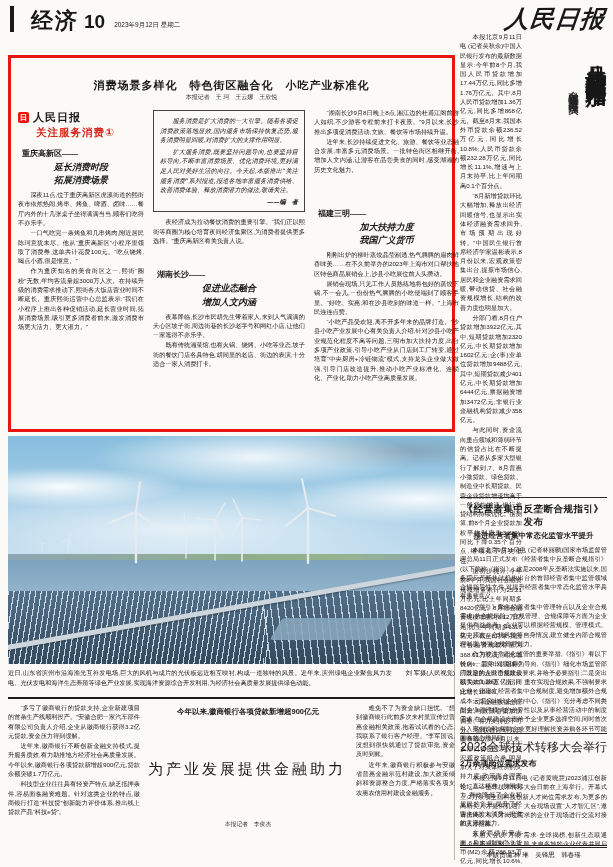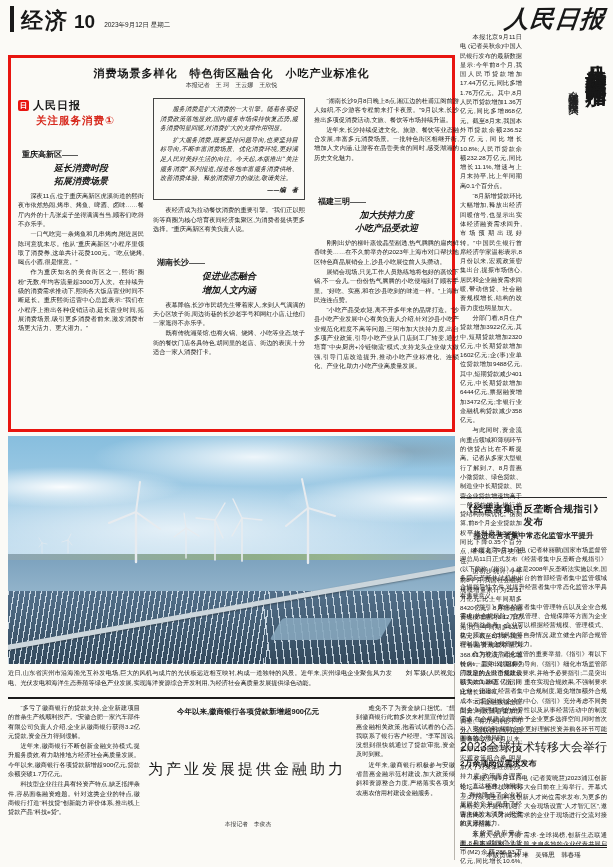--- a/index.html
+++ b/index.html
@@ -1,44 +1,44 @@
 <!DOCTYPE html>
 <html><head>
 <meta charset="utf-8">
 <style>
   html,body{margin:0;padding:0;background:#e8e6e0;}
   .page{position:relative;width:613px;height:867px;background:#fbfaf6;overflow:hidden;
         font-family:"Liberation Sans","DejaVu Sans",sans-serif;color:#181818;}
   
   .hdr{position:absolute;left:0;top:0;width:613px;height:34px;}
   .hdr-left{position:absolute;left:10px;top:6px;display:flex;align-items:flex-end;
-            border-left:4px solid #1a1a1a;padding-left:7px;height:26px;}
+            border-left:4px solid #1a1a1a;padding-left:17px;height:26px;}
   .hdr-section{font-size:22px;font-weight:900;letter-spacing:2px;line-height:1;}
   .hdr-pageno{font-size:19px;font-weight:900;margin-left:5px;line-height:1.05;}
   .hdr-date{font-size:6.5px;margin-left:9px;padding-bottom:2px;color:#222;}
   .masthead{position:absolute;right:8px;top:3px;font-family:"DejaVu Serif","Liberation Serif",serif;
             font-style:italic;font-weight:700;font-size:24px;letter-spacing:1px;transform:skewX(-6deg);}
   
   .copy{font-size:6.2px;line-height:1.5;text-align:justify;overflow:hidden;}
   .copy p{margin:0 0 1px;text-indent:2em;}
   
   .lead{position:absolute;left:8px;top:55px;width:447px;height:377px;border:3px solid #e81510;
         box-sizing:border-box;padding:5px 7px;background:#fbfaf6;}
-  .lead-kicker{text-align:center;font-size:11px;font-weight:700;letter-spacing:1px;margin-top:3px;}
+  .lead-kicker{text-align:center;font-size:11px;font-weight:700;letter-spacing:1px;margin-top:15px;}
   .lead-title{text-align:center;font-size:28px;font-weight:900;letter-spacing:8px;margin:5px 0 3px;}
   .lead-byline{text-align:center;font-size:6px;color:#333;margin-bottom:6px;}
   .lead-cols{display:flex;gap:9px;height:288px;}
   .lcol1{width:126px;flex:none;}
   .lcol2{width:152px;flex:none;}
   .lcol3{width:145px;flex:none;}
   .tag-row{display:flex;align-items:center;margin:2px 0 1px;}
   .tag-icon{width:11px;height:11px;background:#e81510;color:#fff;border-radius:2px;
             font-size:7.5px;font-weight:700;display:flex;align-items:center;justify-content:center;flex:none;}
   .tag-label{font-size:11px;font-weight:900;margin-left:4px;letter-spacing:1px;}
-  .tag-series{font-size:10.5px;color:#d7281c;font-weight:700;margin:1px 0 21px 18px;letter-spacing:1px;}
+  .tag-series{font-size:10.5px;color:#d7281c;font-weight:700;margin:1px 0 8px 18px;letter-spacing:1px;}
   .dateline{font-size:8px;font-weight:900;margin:4px 4px 2px;}
   .kai{font-family:"DejaVu Serif","Liberation Serif",serif;font-style:italic;font-weight:700;
        font-size:9px;text-align:center;line-height:1.45;}
   .ednote{border:1px solid #444;padding:5px 6px;margin:2px 0 5px;
           font-family:"DejaVu Serif","Liberation Serif",serif;font-style:italic;
           font-size:6.2px;line-height:1.55;text-align:justify;}
   .ednote p{margin:0 0 2px;text-indent:2em;}
   .ednote .sign{text-align:right;text-indent:0;font-weight:700;margin-top:2px;}
   
   .rcol-rule{position:absolute;left:454px;top:440px;width:1px;height:420px;background:#b9b5ad;}
@@ -148,21 +148,21 @@
             <p>既有传统湘菜馆,也有火锅、烧烤、小吃等业态,坡子街的餐饮门店各具特色,胡同里的老店、街边的表演,十分适合一家人消费打卡。</p>
           </div>
       </div>
       <div class="lcol3">
         <div class="copy" style="height:96px;">
             <p>“湖南长沙9月8日晚上8点,湘江边的杜甫江阁前游人如织,不少游客专程前来打卡夜景。”9月以来,长沙推出多项促消费活动,文旅、餐饮等市场持续升温。</p>
             <p>近年来,长沙持续促进文化、旅游、餐饮等业态融合发展,丰富多元消费场景。一批特色街区相继开街,增加人文内涵,让游客在品尝美食的同时,感受湖湘的历史文化魅力。</p>
           </div>
         <div class="dateline">福建三明——</div>
         <div class="kai">加大扶持力度</div>
-        <div class="kai">小吃产品受欢迎</div>
+        <div class="kai">我国广义货币</div>
         <div class="copy" style="height:140px;margin-top:3px;">
             <p>刚刚出炉的柳叶蒸饺晶莹剔透,热气腾腾的扁肉鲜香味美……在不久前举办的2023年上海市对口帮扶地区特色商品展销会上,沙县小吃展位前人头攒动。</p>
             <p>展销会现场,只见工作人员熟练地将包好的蒸饺下锅,不一会儿,一份份热气腾腾的小吃便端到了顾客手里。“好吃、实惠,和在沙县吃到的味道一样。”上海市民连连点赞。</p>
             <p>“小吃产品受欢迎,离不开多年来的品牌打造。”沙县小吃产业发展中心有关负责人介绍,针对沙县小吃产业规范化程度不高等问题,三明市加大扶持力度,出台多项产业政策,引导小吃产业从门店到工厂转变,通过培育“中央厨房+冷链物流”模式,支持龙头企业做大做强,引导门店改造提升,推动小吃产业标准化、连锁化、产业化,助力小吃产业高质量发展。</p>
           </div>
       </div>
     </div>
   </div>
 
   <div class="loan">

